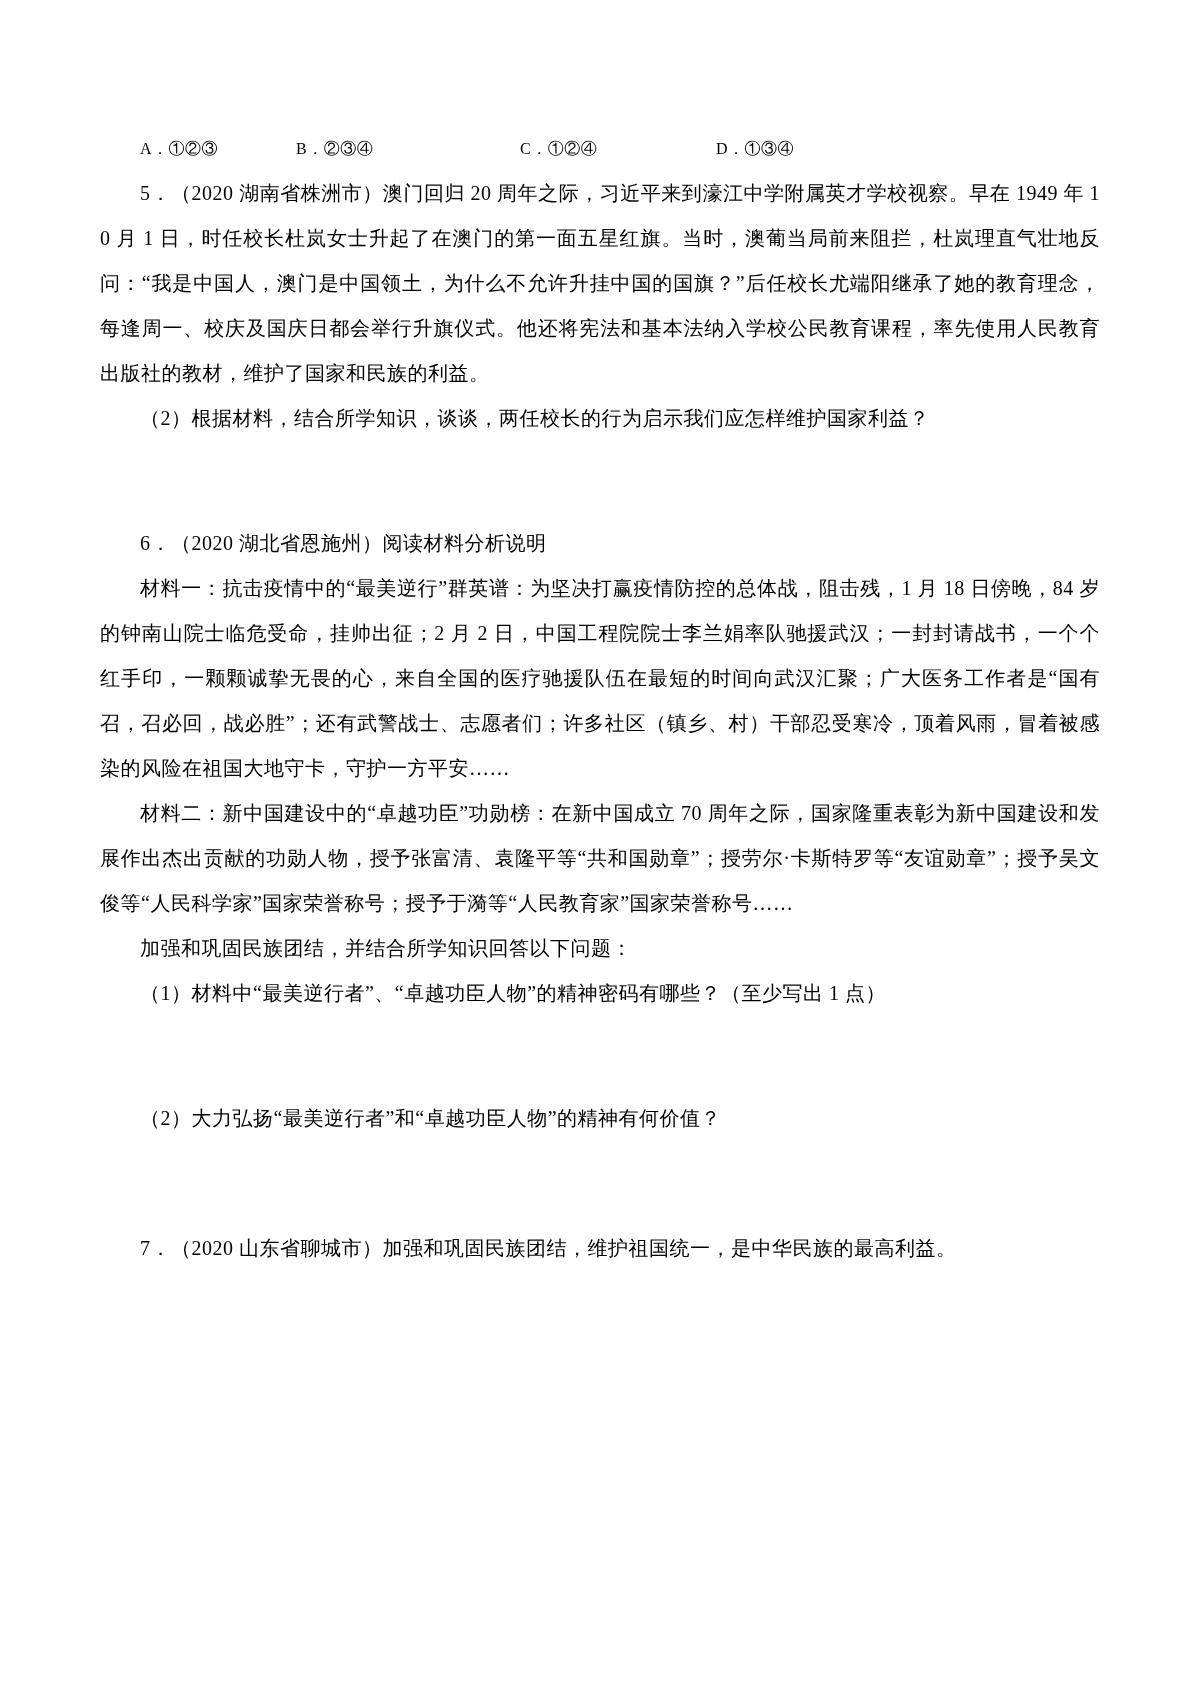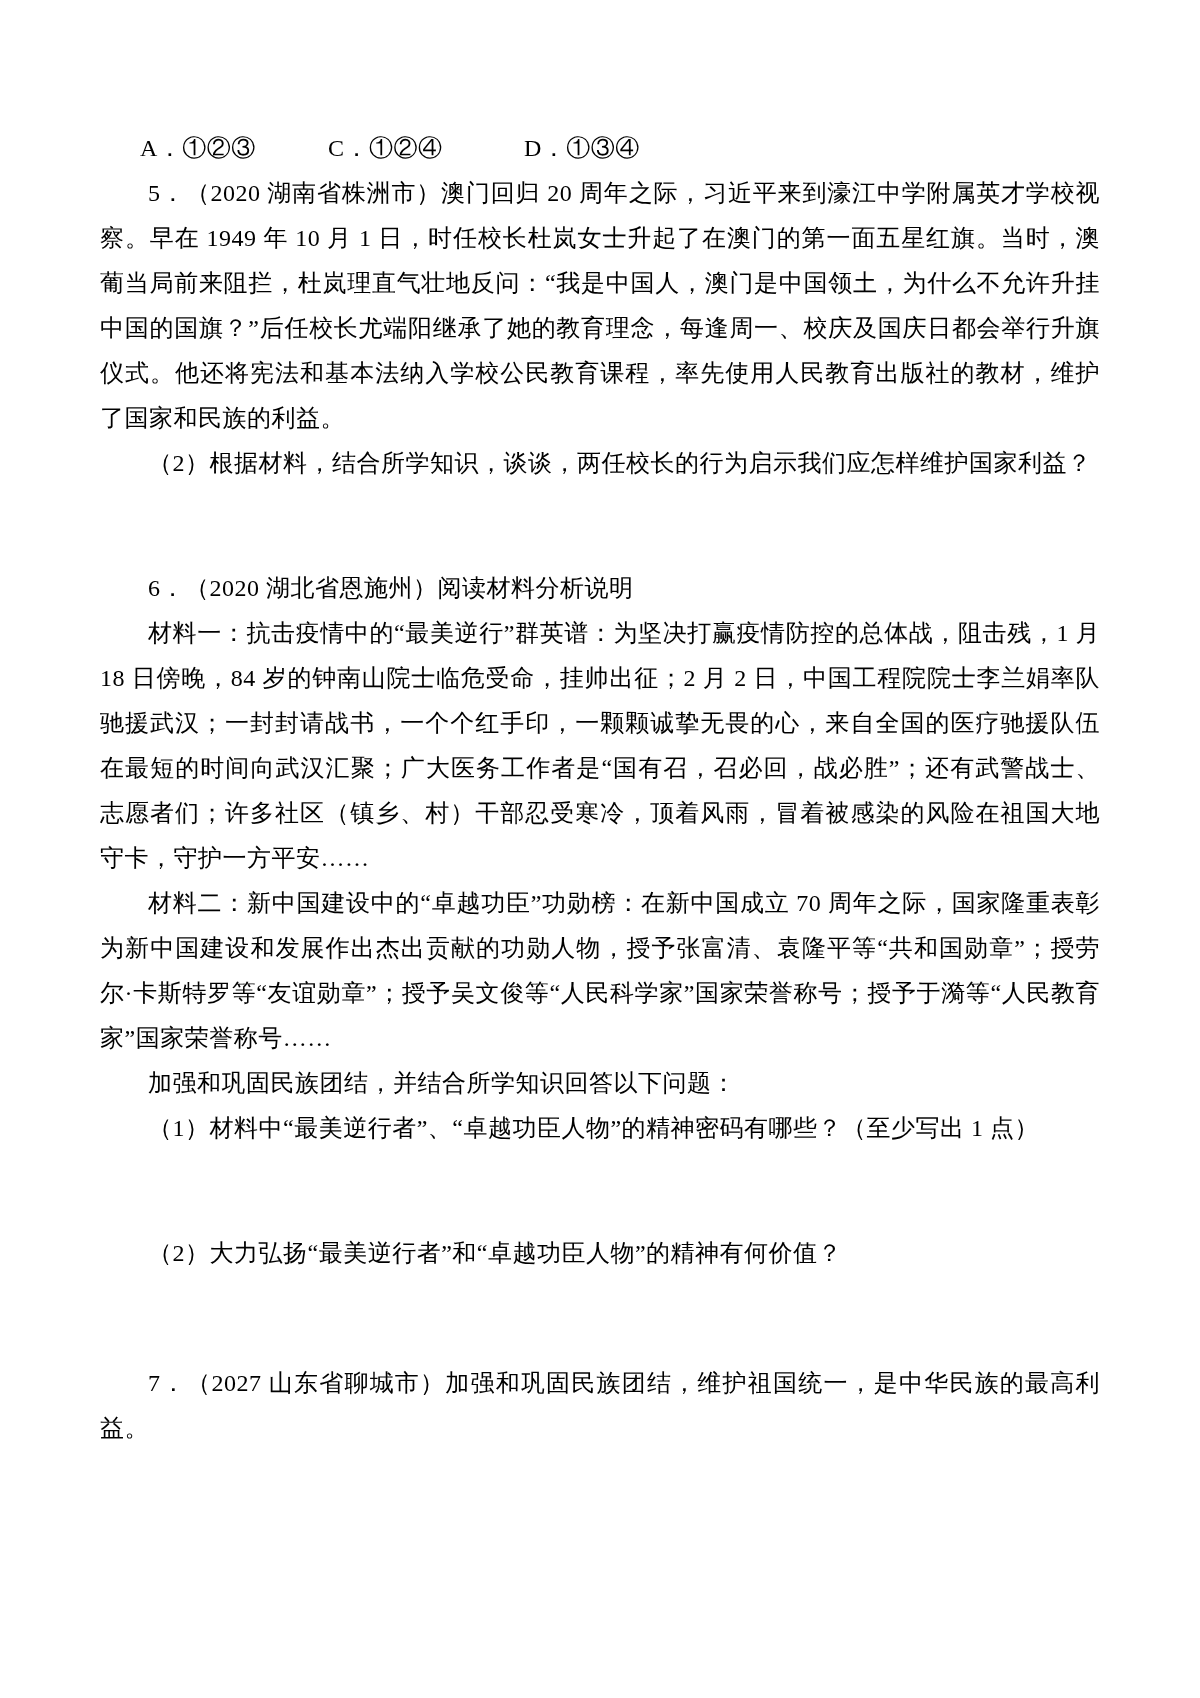--- a/index.html
+++ b/index.html
@@ -14,50 +14,51 @@
     color: #000000;
   }
   .page {
     box-sizing: border-box;
     width: 1200px;
     min-height: 1698px;
     padding: 126px 100px 60px 100px;
   }
   .para {
     margin: 0;
-    font-size: 24px;
+    font-size: 20px;
     line-height: 45px;
     text-align: justify;
     text-indent: 2em;
     letter-spacing: 0.5px;
     word-break: break-all;
   }
   .options-row {
     display: flex;
-    font-size: 24px;
+    font-size: 16px;
     line-height: 45px;
     padding-left: 40px;
     letter-spacing: 0.5px;
   }
   .opt { display: inline-block; }
   .opt-a { width: 156px; }
   .opt-b { width: 192px; }
   .opt-c { width: 196px; margin-left: 32px; }
   .opt-d { width: auto; }
   .mb-s { margin-bottom: 40px; }
   .mb-m { margin-bottom: 80px; }
   .mb-l { margin-bottom: 85px; }
 </style>
 </head>
 <body>
 
 <div class="page">
 
   <div class="options-row">
     <span class="opt opt-a">A．①②③</span>
+    <span class="opt opt-b">B．②③④</span>
     <span class="opt opt-c">C．①②④</span>
     <span class="opt opt-d">D．①③④</span>
   </div>
 
   <p class="para">5．（2020 湖南省株洲市）澳门回归 20 周年之际，习近平来到濠江中学附属英才学校视察。早在 1949 年 10 月 1 日，时任校长杜岚女士升起了在澳门的第一面五星红旗。当时，澳葡当局前来阻拦，杜岚理直气壮地反问：“我是中国人，澳门是中国领土，为什么不允许升挂中国的国旗？”后任校长尤端阳继承了她的教育理念，每逢周一、校庆及国庆日都会举行升旗仪式。他还将宪法和基本法纳入学校公民教育课程，率先使用人民教育出版社的教材，维护了国家和民族的利益。</p>
 
 
   <p class="para mb-m">（2）根据材料，结合所学知识，谈谈，两任校长的行为启示我们应怎样维护国家利益？</p>
 
   <p class="para">6．（2020 湖北省恩施州）阅读材料分析说明</p>
@@ -66,15 +67,15 @@
 
   <p class="para">材料二：新中国建设中的“卓越功臣”功勋榜：在新中国成立 70 周年之际，国家隆重表彰为新中国建设和发展作出杰出贡献的功勋人物，授予张富清、袁隆平等“共和国勋章”；授劳尔·卡斯特罗等“友谊勋章”；授予吴文俊等“人民科学家”国家荣誉称号；授予于漪等“人民教育家”国家荣誉称号……</p>
 
   <p class="para">加强和巩固民族团结，并结合所学知识回答以下问题：</p>
 
   <p class="para mb-m">（1）材料中“最美逆行者”、“卓越功臣人物”的精神密码有哪些？（至少写出 1 点）</p>
 
   <p class="para mb-l">（2）大力弘扬“最美逆行者”和“卓越功臣人物”的精神有何价值？</p>
 
 
-  <p class="para">7．（2027 山东省聊城市）加强和巩固民族团结，维护祖国统一，是中华民族的最高利益。</p>
+  <p class="para">7．（2020 山东省聊城市）加强和巩固民族团结，维护祖国统一，是中华民族的最高利益。</p>
 
 </div>
 
 </body></html>

